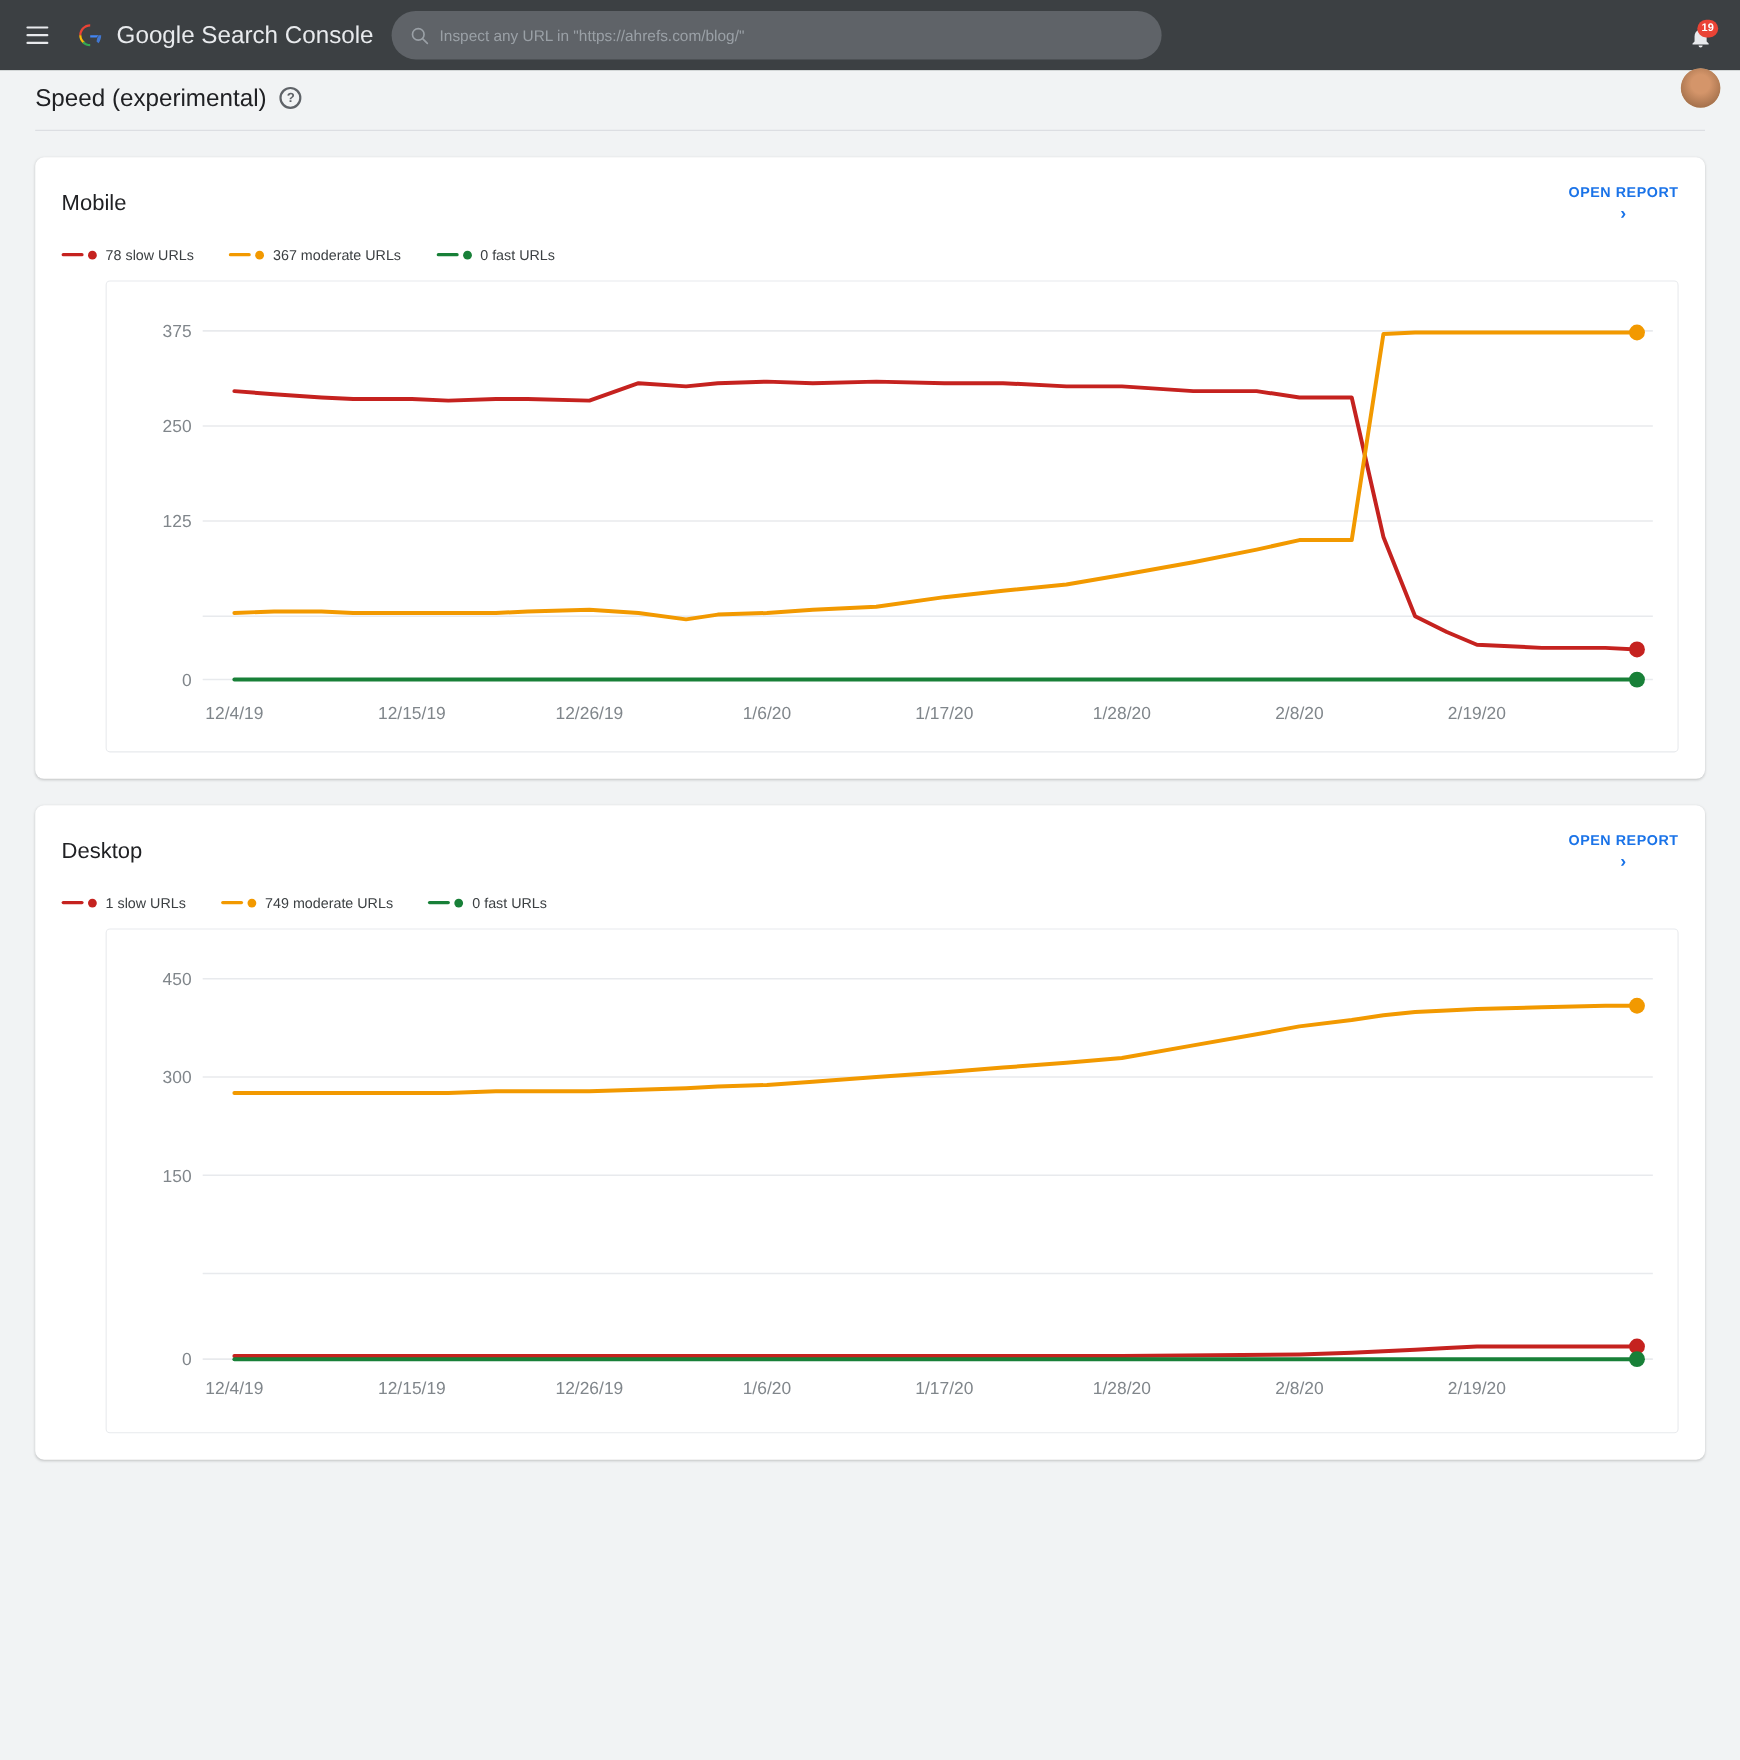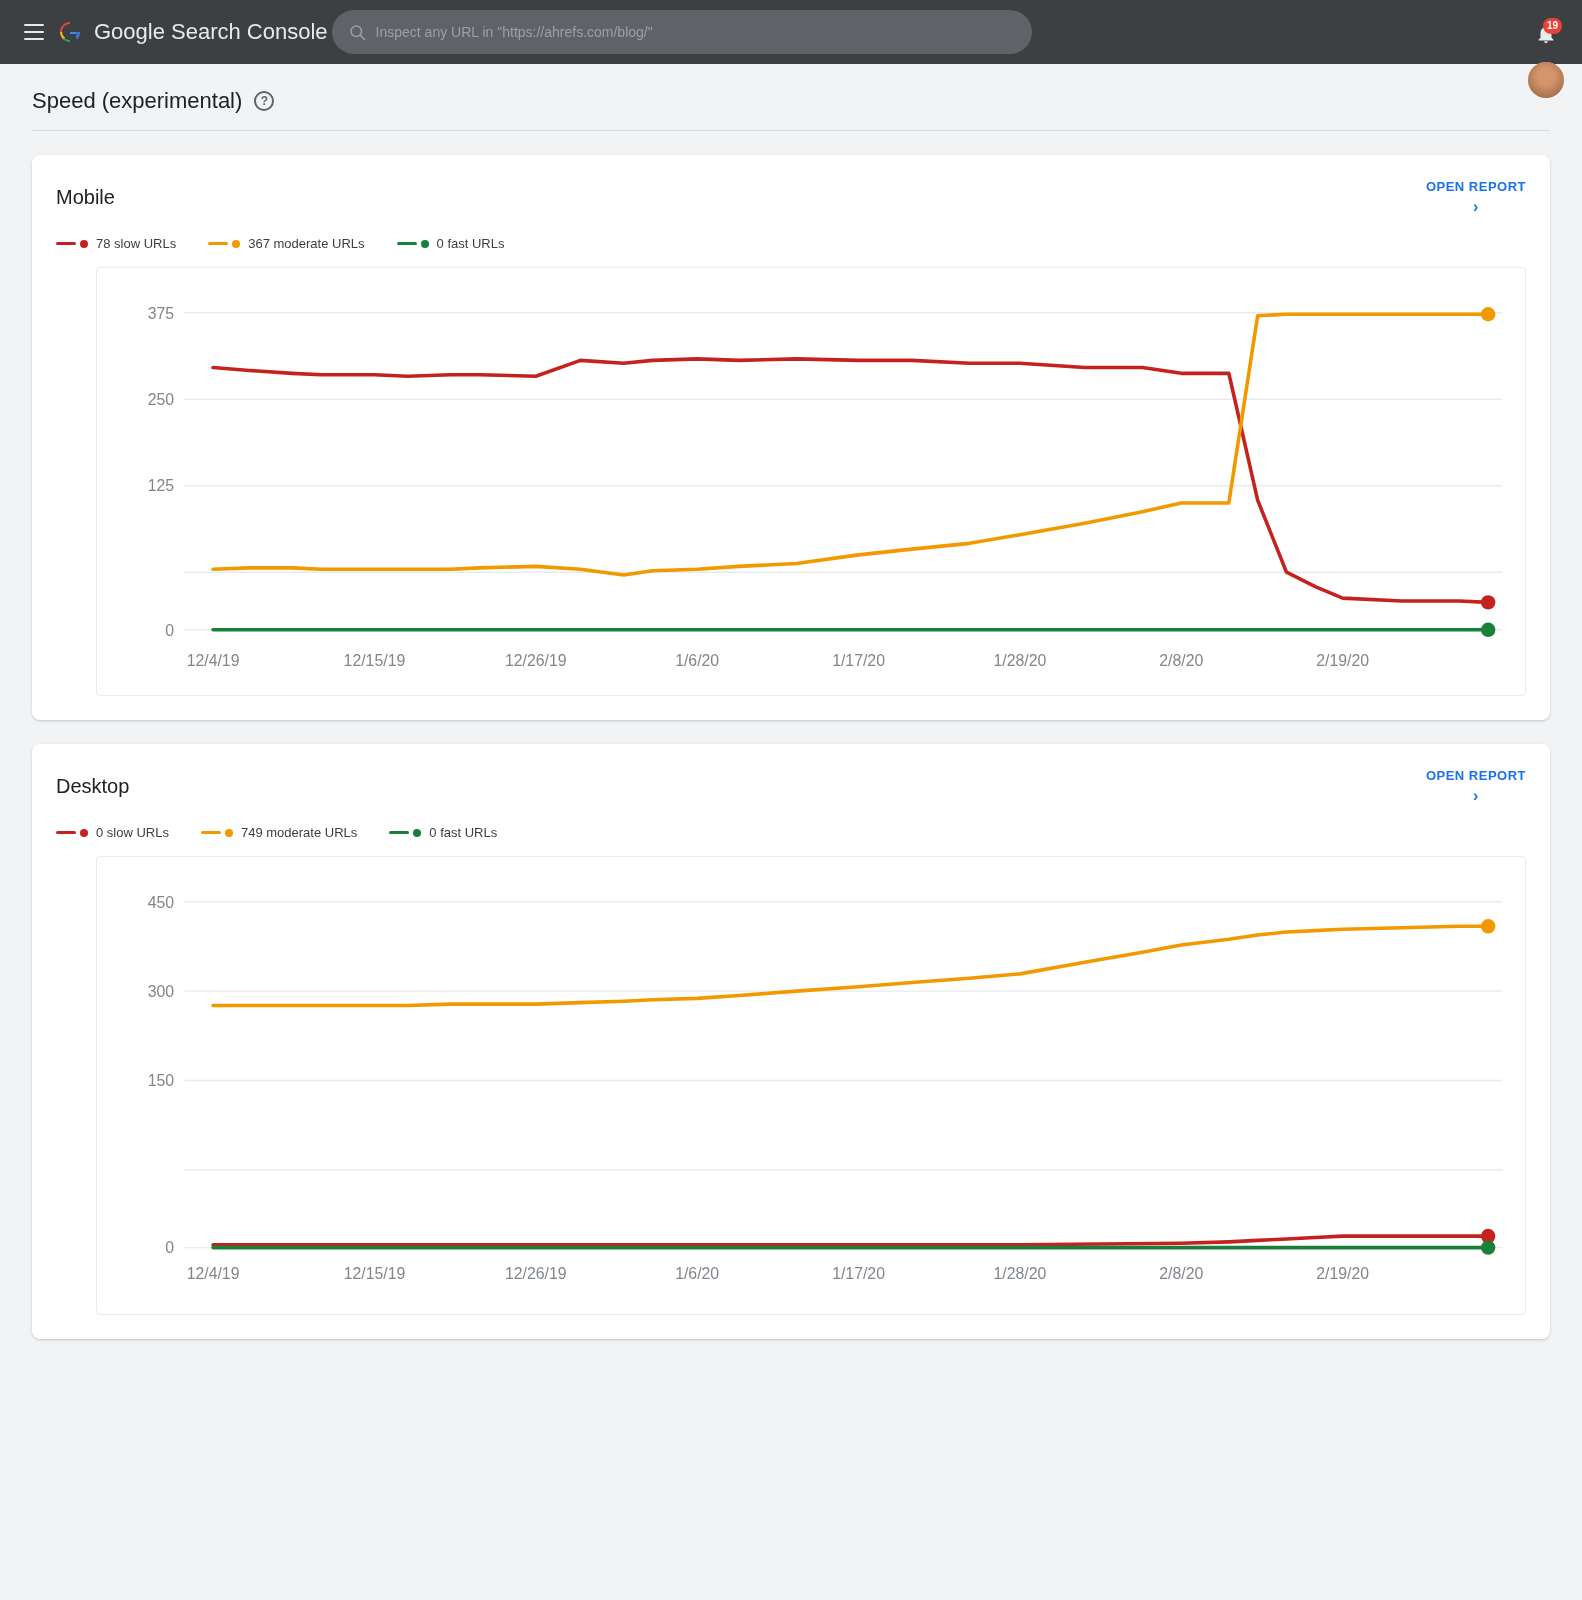--- a/index.html
+++ b/index.html
@@ -5,21 +5,21 @@
     * { margin: 0; padding: 0; box-sizing: border-box; }
     body { font-family: 'Google Sans', Arial, sans-serif; background: #f1f3f4; color: #202124; }
 
     
     .header {
       background: #3c4043;
       height: 64px;
       display: flex;
       align-items: center;
       padding: 0 16px;
-      gap: 4px;
+      gap: 16px;
     }
     .header-menu-icon {
       width: 36px; height: 36px;
       display: flex; flex-direction: column; justify-content: center; align-items: center; gap: 5px;
       cursor: pointer; flex-shrink: 0;
     }
     .header-menu-icon span {
       display: block; width: 20px; height: 2px; background: #e8eaed; border-radius: 1px;
     }
     .header-logo {
@@ -87,21 +87,21 @@
       cursor: pointer;
     }
     .avatar-inner {
       width: 36px; height: 36px;
       background: radial-gradient(circle at 50% 40%, #d4956a 30%, #8b5e3c 100%);
       border-radius: 50%;
     }
 
     
     .page-content {
-      padding: 24px 32px;
+      padding: 12px 32px;
       background: #f1f3f4;
       min-height: calc(1600px - 64px);
     }
 
     
     .page-title-row {
       display: flex;
       align-items: center;
       gap: 12px;
       margin-bottom: 24px;
@@ -404,21 +404,21 @@
         <span class="chevron-right">›</span>
       </a>
     </div>
 
     <div class="legend">
       <div class="legend-item">
         <div style="display:flex;align-items:center;gap:4px;">
           <div style="width:20px;height:3px;background:#c5221f;border-radius:2px;"></div>
           <div style="width:8px;height:8px;border-radius:50%;background:#c5221f;"></div>
         </div>
-        <span>0 slow URLs</span>
+        <span>1 slow URLs</span>
       </div>
       <div class="legend-item">
         <div style="display:flex;align-items:center;gap:4px;">
           <div style="width:20px;height:3px;background:#f29900;border-radius:2px;"></div>
           <div style="width:8px;height:8px;border-radius:50%;background:#f29900;"></div>
         </div>
         <span>749 moderate URLs</span>
       </div>
       <div class="legend-item">
         <div style="display:flex;align-items:center;gap:4px;">

